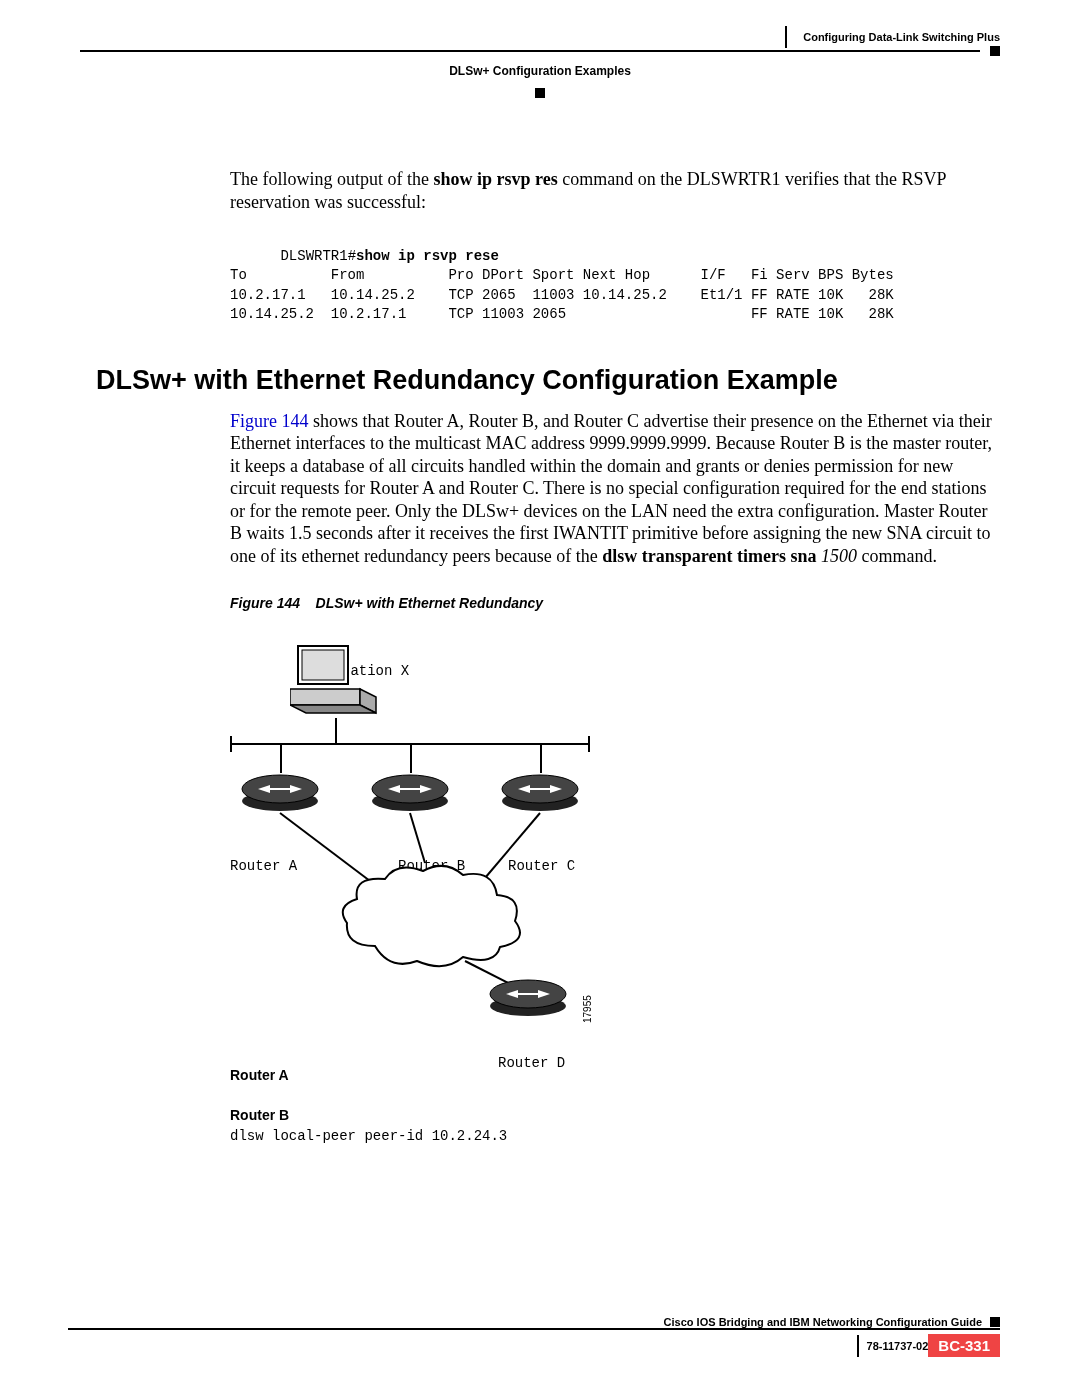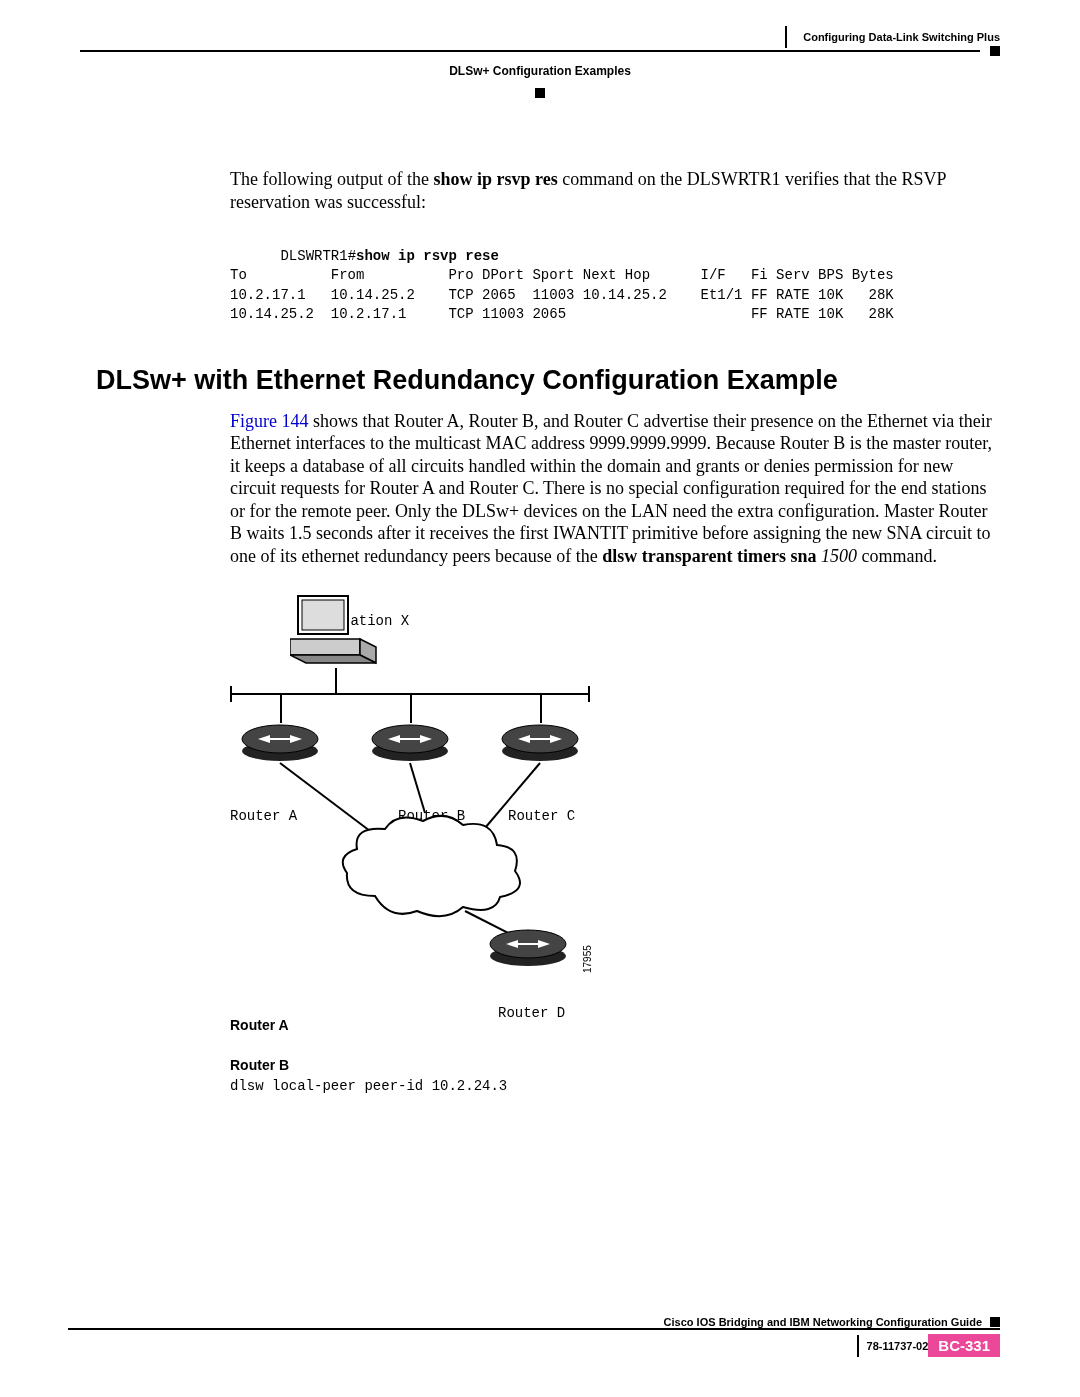--- a/index.html
+++ b/index.html
@@ -154,21 +154,21 @@
     justify-content: flex-end;
     align-items: flex-end;
     margin-top: 4px;
   }
   .footer-left, .footer-right-top {
     font-family: Arial, Helvetica, sans-serif;
     font-weight: bold;
     font-size: 11px;
   }
   .page-badge {
-    background: #ec4899;
+    background: #ef4444;
     color: #fff;
     font-family: Arial, Helvetica, sans-serif;
     font-weight: bold;
     font-size: 15px;
     padding: 3px 10px;
     display: inline-block;
   }
   .footer-upper {
     display: flex;
     justify-content: space-between;
@@ -228,20 +228,23 @@
 10.14.25.2  10.2.17.1     TCP 11003 2065                      FF RATE 10K   28K</span></div>
   </div>
 
   <h1 class="h1">DLSw+ with Ethernet Redundancy Configuration Example</h1>
 
   <div class="content">
     <p class="body-text">
       <span class="link">Figure 144</span><span> shows that Router A, Router B, and Router C advertise their presence on the Ethernet via their Ethernet interfaces to the multicast MAC address 9999.9999.9999. Because Router B is the master router, it keeps a database of all circuits handled within the domain and grants or denies permission for new circuit requests for Router A and Router C. There is no special configuration required for the end stations or for the remote peer. Only the DLSw+ devices on the LAN need the extra configuration. Master Router B waits 1.5 seconds after it receives the first IWANTIT primitive before assigning the new SNA circuit to one of its ethernet redundancy peers because of the </span><b>dlsw transparent timers sna</b><i> 1500</i><span> command.</span>
     </p>
 
+    <div class="figcap">
+      <span>Figure 144</span>&nbsp;&nbsp;&nbsp;&nbsp;<span>DLSw+ with Ethernet Redundancy</span>
+    </div>
 
     <div class="figure-box">
       <div class="fig-label" style="position:absolute; left:70px; top:0;">Workstation X</div>
 
       <div class="ws-shape" style="left:60px; top:18px;">
         <svg viewBox="0 0 90 80">
           <rect x="8" y="5" width="50" height="38" fill="#fff" stroke="#000" stroke-width="2"></rect>
           <rect x="12" y="9" width="42" height="30" fill="#ddd" stroke="#000" stroke-width="1"></rect>
           <rect x="0" y="48" width="70" height="16" fill="#ccc" stroke="#000" stroke-width="1.5"></rect>
           <path d="M70 48 l16 8 l0 16 l-16 -8 Z" fill="#aaa" stroke="#000" stroke-width="1.5"></path>

